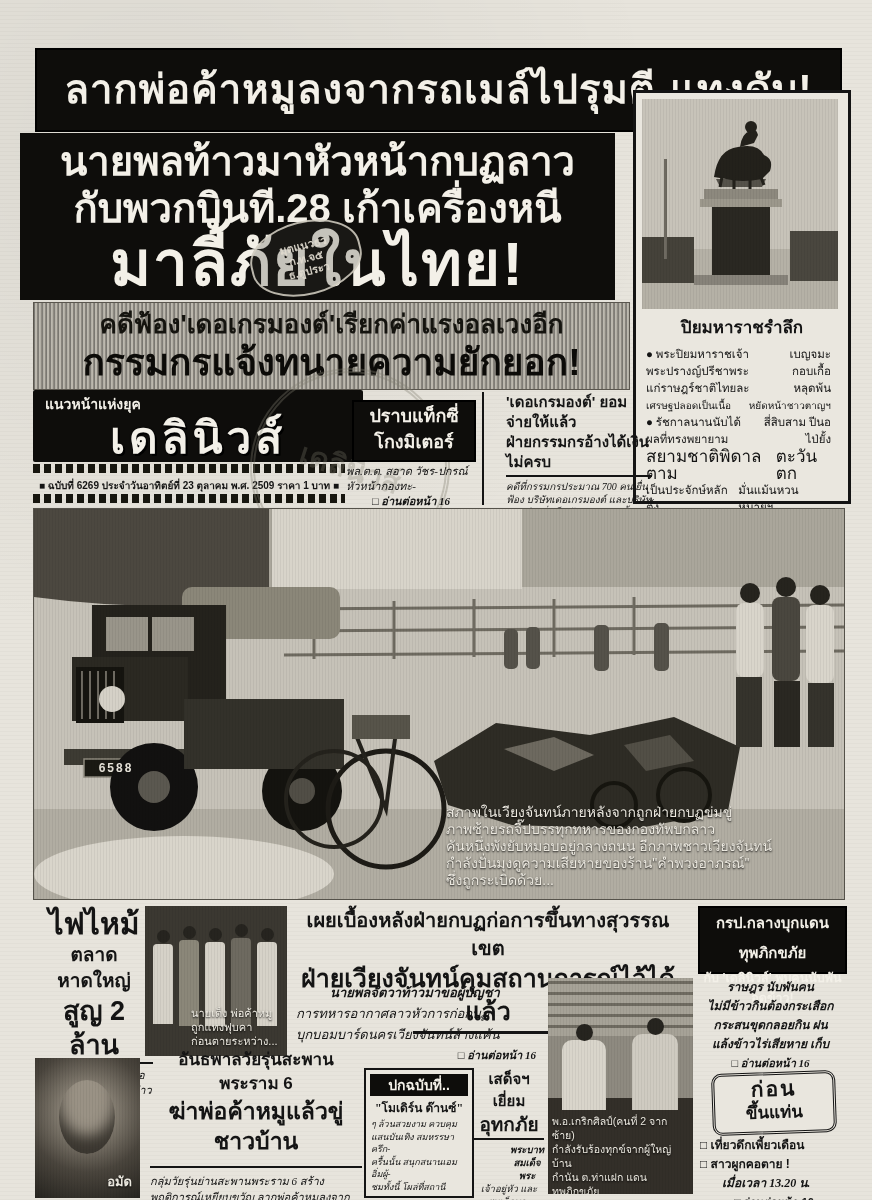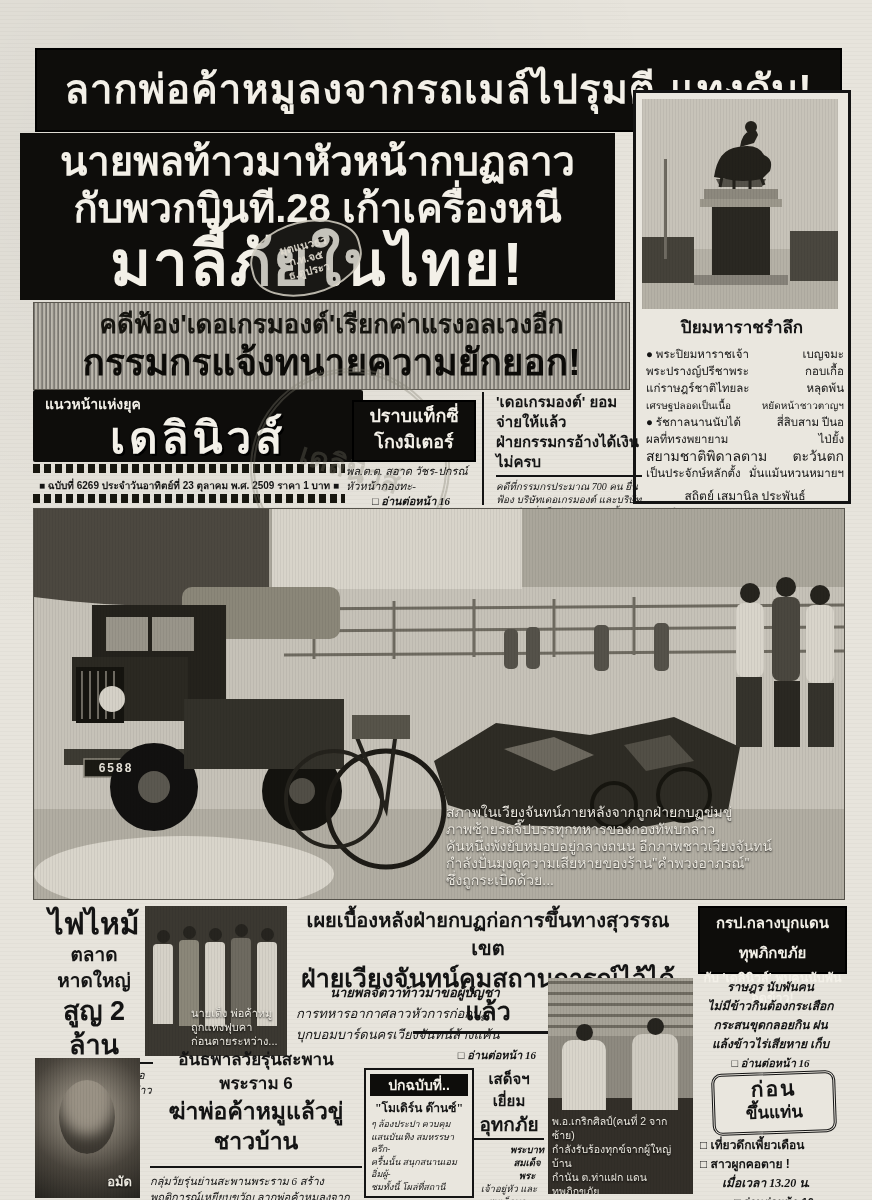--- a/index.html
+++ b/index.html
@@ -91,21 +91,21 @@
         <rect x="58" y="100" width="82" height="8" fill="#9c988c"></rect>
         <rect x="52" y="176" width="94" height="10" fill="#87837a"></rect>
         <path d="M78 88 L120 88 L124 80 L74 80 Z" fill="#55524a"></path>
         <path d="M72 78 Q76 50 96 48 Q116 44 122 56 Q132 60 128 72 L120 80 Q100 84 84 80 Z" fill="#23211b"></path>
         <path d="M80 78 L78 88 M92 80 L92 90 M108 80 L108 90 M118 76 L122 86" stroke="#23211b" stroke-width="3"></path>
         <path d="M98 48 Q100 34 108 32 Q114 28 116 36 L112 44 Z" fill="#23211b"></path>
         <circle cx="109" cy="28" r="6" fill="#23211b"></circle>
       </svg>
     </div>
     <div class="b ctr serif" style="font-size:17px;margin-top:220px;">ปิยมหาราชรำลึก</div>
-    <div style="padding:6px 4px 0 10px;">
+    <div style="padding:6px 17px 0 10px;">
       <div style="display:flex;justify-content:space-between;font-size:11.5px;line-height:17px;" class="serif">
         <span>● พระปิยมหาราชเจ้า</span>
         <span>เบญจมะ</span>
       </div>
       <div style="display:flex;justify-content:space-between;font-size:11.5px;line-height:17px;" class="serif">
         <span>พระปรางญ์ปรีชาพระ</span>
         <span>กอบเกื้อ</span>
       </div>
       <div style="display:flex;justify-content:space-between;font-size:11.5px;line-height:17px;" class="serif">
         <span>แก่ราษฎร์ชาติไทยละ</span>
@@ -116,21 +116,21 @@
         <span>หยัดหน้าชาวตาญฯ</span>
       </div>
       <div style="display:flex;justify-content:space-between;font-size:11.5px;line-height:17px;" class="serif">
         <span>● รัชกาลนานนับได้</span>
         <span>สี่สิบสาม ปีนอ</span>
       </div>
       <div style="display:flex;justify-content:space-between;font-size:11.5px;line-height:17px;" class="serif">
         <span>ผลที่ทรงพยายาม</span>
         <span>ไป่ยั้ง</span>
       </div>
-      <div style="display:flex;justify-content:space-between;font-size:14px;line-height:17px;" class="serif">
+      <div style="display:flex;justify-content:space-between;font-size:17px;line-height:17px;" class="serif">
         <span>สยามชาติพิดาลตาม</span>
         <span>ตะวันตก</span>
       </div>
       <div style="display:flex;justify-content:space-between;font-size:11.5px;line-height:17px;" class="serif">
         <span>เป็นประจักษ์หลักตั้ง</span>
         <span>มั่นแม้นหวนหมายฯ</span>
       </div>
       <div class="ctr serif" style="font-size:12px;margin-top:4px;">สถิตย์ เสมานิล ประพันธ์</div>
       <div class="ctr serif" style="font-size:11.5px;">ในนามคณะ น.ส.พ. "เดลินิวส์"</div>
     </div>
@@ -151,21 +151,21 @@
 
   <div class="abs blackbox ctr" style="left:352px;top:400px;width:120px;height:58px;border:2px solid #000;">
     <div class="b" style="font-size:18px;line-height:28px;">ปราบแท็กซี่</div>
     <div class="b" style="font-size:18px;line-height:24px;">โกงมิเตอร์</div>
   </div>
   <div class="abs serif" style="left:346px;top:464px;width:130px;font-size:11px;line-height:15px;font-style:italic;">
     <span>พล.ต.ต. สอาด วัชร-ปกรณ์ หัวหน้ากองทะ-</span>
     <div class="ctr more">□ อ่านต่อหน้า 16</div>
   </div>
 
-  <div class="abs" style="left:482px;top:392px;width:146px;height:113px;border-left:2px solid #141414;padding-left:12px;">
+  <div class="abs" style="left:482px;top:392px;width:146px;height:113px;border-left:2px solid #141414;padding-left:22px;">
     <div class="b" style="font-size:15px;line-height:20px;">'เดอเกรมองต์' ยอมจ่ายให้แล้ว</div>
     <div class="b" style="font-size:15px;line-height:20px;border-bottom:2px solid #141414;padding-bottom:3px;">ฝ่ายกรรมกรอ้างได้เงินไม่ครบ</div>
     <div class="serif" style="font-size:10px;line-height:13px;font-style:italic;margin-top:3px;">คดีที่กรรมกรประมาณ 700 คน ยื่นฟ้อง บริษัทเดอเกรมองต์ และบริษัทคาภรีช ซึ่งเป็นผู้รับเหมาติดตั้งเครื่องประปา มูลค่า</div>
     <div class="more" style="text-align:right;">□ อ่านต่อหน้า 16</div>
   </div>
 
   <div class="abs grain" style="left:33px;top:508px;width:810px;height:390px;background:#c4c0b6;overflow:hidden;border:1px solid #55524a;">
     <svg width="810" height="390" viewBox="0 0 810 390">
       <rect width="810" height="390" fill="#c6c2b8"></rect>
       <rect y="0" width="810" height="78" fill="#aaa69b"></rect>
@@ -299,21 +299,21 @@
     <div style="text-indent:34px;font-weight:bold;">นายพลจัตวาท้าวมาขอผู้บัญชา</div>
     <div>การทหารอากาศลาวหัวการก่อกบฏ</div>
     <div>บุกบอมบาร์ดนครเวียงจันทน์ล้างแค้น</div>
     <div class="more" style="text-align:right;">□ อ่านต่อหน้า 16</div>
   </div>
 
   <div class="abs" style="left:364px;top:1068px;width:106px;height:126px;border:2px solid #141414;background:#e9e6de;">
     <div class="blackbox ctr b" style="font-size:14px;line-height:22px;margin:4px;">ปกฉบับที่..</div>
     <div class="ctr b serif" style="font-size:12px;line-height:16px;">"โมเดิร์น ด๊านซ์"</div>
     <div class="serif" style="padding:2px 5px;font-size:9px;line-height:12.5px;font-style:italic;">
-      <div>ๆ ล้องประปา ควบคุม</div>
+      <div>ๆ ล้วนสวยงาม ควบคุม</div>
       <div>แสนบันเทิง สมหรรษา ครึก-</div>
       <div>ครื้นนั้น สนุกสนานเอมอิ่มผู้-</div>
       <div>ชมทั้งนี้ โผล่ที่สถานี</div>
     </div>
   </div>
 
   <div class="abs ctr" style="left:474px;top:1068px;width:70px;">
     <div class="b" style="font-size:15px;line-height:22px;">เสด็จฯเยี่ยม</div>
     <div class="b" style="font-size:19px;line-height:26px;border-bottom:2px solid #141414;">อุทกภัย</div>
     <div class="serif" style="font-size:9.5px;line-height:13px;font-style:italic;margin-top:4px;font-weight:bold;padding-left:36px;">พระบาทสมเด็จพระ</div>

